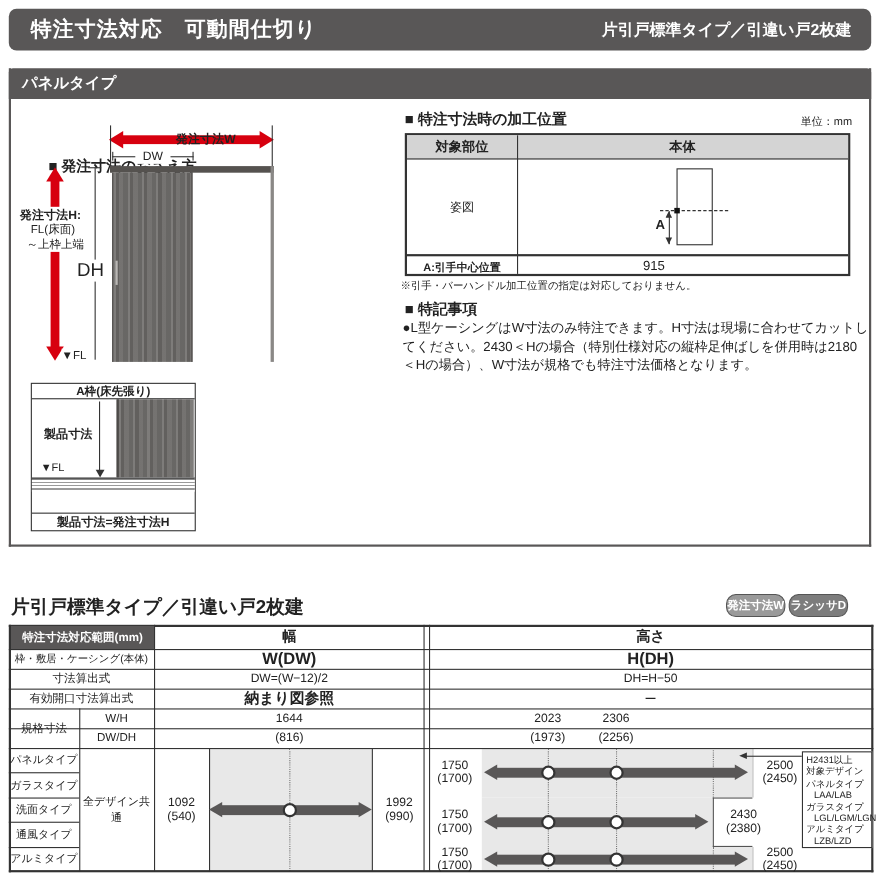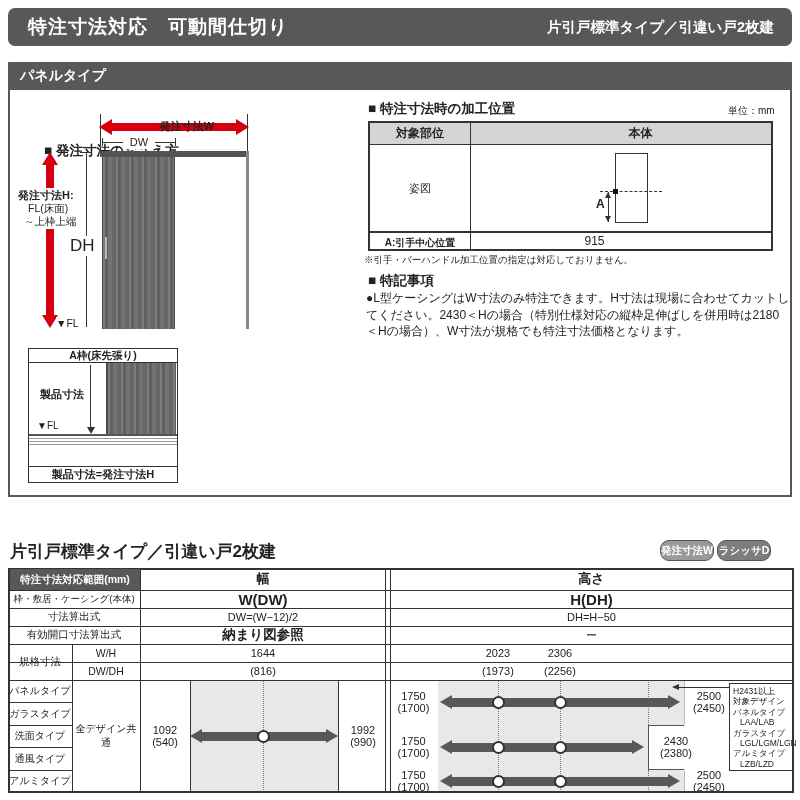--- a/index.html
+++ b/index.html
@@ -87,21 +87,21 @@
     <div class="abs c bold" style="left:0;bottom:0;width:100%;height:16px;font-size:11px;border-top:1px solid #333;box-sizing:border-box;">製品寸法=発注寸法H</div>
   </div>
 
   <div class="abs bold" style="left:368px;top:100px;font-size:13.5px;">■ 特注寸法時の加工位置</div>
   <div class="abs" style="left:728px;top:104px;font-size:10px;">単位：mm</div>
 
   <div class="abs" style="left:368px;top:121px;width:405px;height:130px;border:2px solid #333;box-sizing:border-box;background:#fff;">
 
     <div class="abs" style="left:0;top:0;width:100%;height:22px;background:#d4d4d4;border-bottom:1px solid #333;box-sizing:border-box;">
       <div class="abs c bold" style="left:0;top:0;width:100px;height:21px;font-size:12px;">対象部位</div>
-      <div class="abs c bold" style="left:100px;top:0;width:301px;height:21px;font-size:12px;padding-left:20px;">本体</div>
+      <div class="abs c bold" style="left:100px;top:0;width:301px;height:21px;font-size:12px;">本体</div>
     </div>
     <div class="vl" style="left:100px;top:0;height:126px;"></div>
 
     <div class="abs c" style="left:0;top:22px;width:100px;height:86px;font-size:11px;">姿図</div>
 
     <div class="abs" style="left:245px;top:30px;width:33px;height:70px;border:1.5px solid #333;box-sizing:border-box;background:#fff;"></div>
     <div class="abs" style="left:230px;top:68px;width:62px;height:0;border-top:1px dashed #333;"></div>
     <div class="abs" style="left:243px;top:66px;width:5px;height:5px;background:#111;"></div>
     <div class="vl" style="left:238px;top:69px;height:30px;"></div>
     <div class="abs" style="left:235px;top:69px;width:0;height:0;border-left:3.5px solid transparent;border-right:3.5px solid transparent;border-bottom:6px solid #333;"></div>

